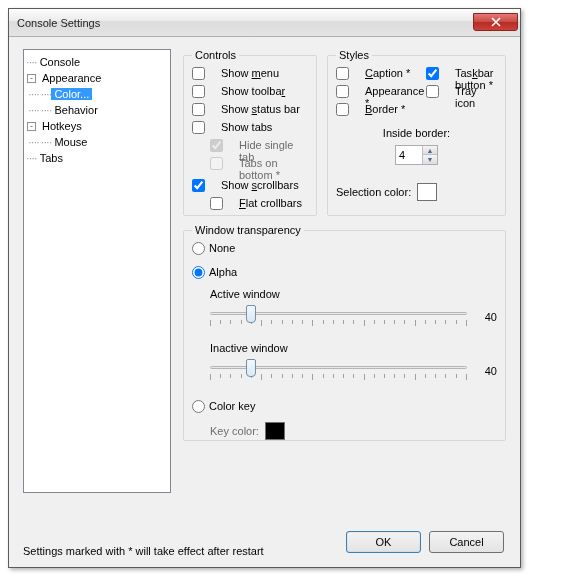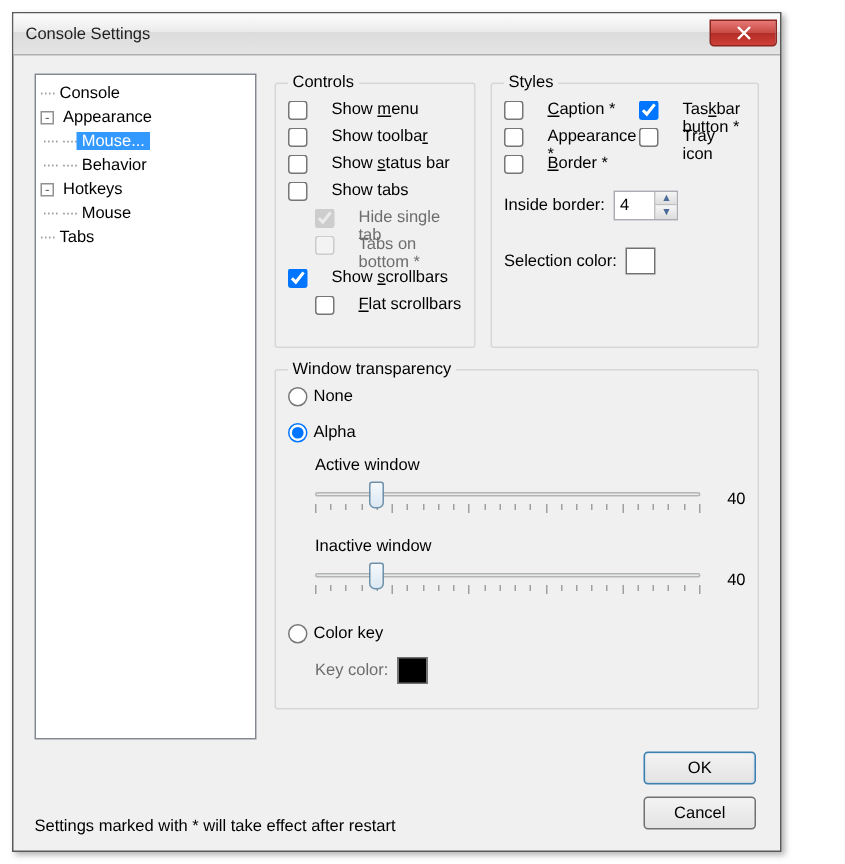--- a/index.html
+++ b/index.html
@@ -13,31 +13,31 @@
 .main { display: flex; gap: 12px; flex:1; }
 .tree { width: 148px; height: 444px; background: #fff; border: 1px solid #828790; padding: 4px 2px; overflow: hidden; }
 .tree ul { list-style: none; margin: 0; padding: 0; }
 .tree li { position:relative; }
 .tree .row { display:flex; align-items:center; height:16px; white-space:nowrap; }
 .tree .dots { color:#999; letter-spacing:-1px; display:inline-block; }
 .tree .exp { width:9px; height:9px; border:1px solid #919191; background:#fff; display:inline-flex; align-items:center; justify-content:center; font-size:9px; line-height:7px; color:#595959; margin:0 3px 0 1px; text-align:center; }
 .tree .lbl { padding:0 3px; }
 .tree .sel { background:#3399ff; color:#fff; }
 .right { flex:1; }
-fieldset { border:1px solid #d7d7d7; border-radius:2px; margin:0 0 8px 0; padding:6px 8px 16px 8px; }
+fieldset { border:1px solid #d7d7d7; border-radius:2px; margin:0 0 8px 0; padding:6px 8px 0 8px; }
 legend { color:#000; padding:0 3px; }
 .cols { display:flex; gap:10px; }
 .chk { display:flex; align-items:flex-start; height:18px; gap:16px; }
 .chk input { margin:0; width:13px; height:13px; }
 .chk.indent { padding-left:18px; }
 .chk .ul { text-decoration:underline; }
 .disabled { color:#6d6d6d; }
 .styles-row { display:flex; gap:6px; }
 .styles-col { display:flex; flex-direction:column; }
-.ib-row { display:flex; align-items:center; gap:6px; margin-top:6px; }
+.ib-row { display:flex; align-items:center; gap:6px; margin-top:6px;flex-direction:column; }
 .spin { display:flex; align-items:center; border:1px solid #abadb3; background:#fff; height:20px; }
 .spin input { border:none; width:26px; text-align:left; padding:0 3px; outline:none; }
 .spin .btns { display:flex; flex-direction:column; }
 .spin .btns div { width:15px; height:9px; background:linear-gradient(#f5f5f5,#ddd); border-left:1px solid #c0c0c0; display:flex; align-items:center; justify-content:center; color:#4a6a99; font-size:7px; cursor:pointer;}
 .spin .btns div:first-child{border-bottom:1px solid #c0c0c0;}
 .selcolor { display:flex; align-items:center; gap:6px; margin-top:18px; }
 .swatch { width:20px; height:18px; border:1px solid #707070; background:#fff; cursor:pointer; }
 .swatch.black { background:#000; }
 .radio { display:flex; align-items:flex-start; height:18px; gap:4px; }
 .radio input { margin:0; }
@@ -48,21 +48,21 @@
 .track { position:absolute; top:10px; left:0; right:0; height:3px; background:#e7eaea; border:1px solid #b5b5b5; border-radius:2px; }
 .ticks { position:absolute; top:18px; left:0; right:0; height:6px; display:flex; justify-content:space-between; }
 .ticks span { width:1px; height:4px; background:#a0a0a0; }
 .ticks span.big{height:6px;}
 .thumb { position:absolute; top:3px; width:10px; height:18px; background:linear-gradient(#f4f8fb,#dbe8f3); border:1px solid #6e91ab; border-radius:2px 2px 4px 4px; cursor:pointer; }
 .sval { width:20px; text-align:right; }
 .keyrow { display:flex; align-items:center; gap:6px; padding-left:18px; margin-top:4px; }
 .bottom { margin-top:6px; }
 .saverow { display:flex; align-items:center; gap:4px; }
 .note { color:#000; margin-top:9px; }
-.btnrow { position:absolute; right:16px; bottom:14px; display:flex; gap:8px;flex-direction:column; }
+.btnrow { position:absolute; right:16px; bottom:14px; display:flex; gap:8px; }
 button.dlg { width:75px; height:22px; border:1px solid #707070; border-radius:3px; background:linear-gradient(#f3f3f3,#e3e3e3); cursor:pointer; }
 button.dlg.default { border-color:#3c7fb1; box-shadow:0 0 1px #6fa7d1 inset; }
 </style>
 </head>
 <body>
 
 <div class="window">
   <div class="titlebar">
     <span class="title">Console Settings</span>
     <div class="closebtn">
@@ -83,21 +83,21 @@
             </li>
           <li>
               <div class="row">
                 <span class="exp">-</span>
                 <span class="lbl">Appearance</span>
               </div>
             <ul>
               <li>
                   <div class="row">
                     <span class="dots">&nbsp;····&nbsp;····</span>
-                    <span class="lbl sel">Mouse...</span>
+                    <span class="lbl sel">Color...</span>
                   </div>
                 </li>
               <li>
                   <div class="row">
                     <span class="dots">&nbsp;····&nbsp;····</span>
                     <span class="lbl">Behavior</span>
                   </div>
                 </li>
             </ul>
           </li>
@@ -151,21 +151,21 @@
             <label class="chk indent disabled">
                 <input type="checkbox" disabled="" style="">
                 <span>Tabs on bottom *</span>
               </label>
             <label class="chk" style="margin-top:4px">
                 <input type="checkbox" checked="" style="">
                 <span><span>Show </span><span class="ul">s</span><span>crollbars</span></span>
               </label>
             <label class="chk indent">
                 <input type="checkbox" style="">
-                <span><span class="ul">F</span><span>lat scrollbars</span></span>
+                <span><span class="ul">F</span><span>lat crollbars</span></span>
               </label>
           </fieldset>
 
           <fieldset style="flex:1">
             <legend>Styles</legend>
             <div class="styles-row">
               <div class="styles-col" style="width:84px">
                 <label class="chk">
                     <input type="checkbox" style="">
                     <span><span class="ul">C</span><span>aption *</span></span>

